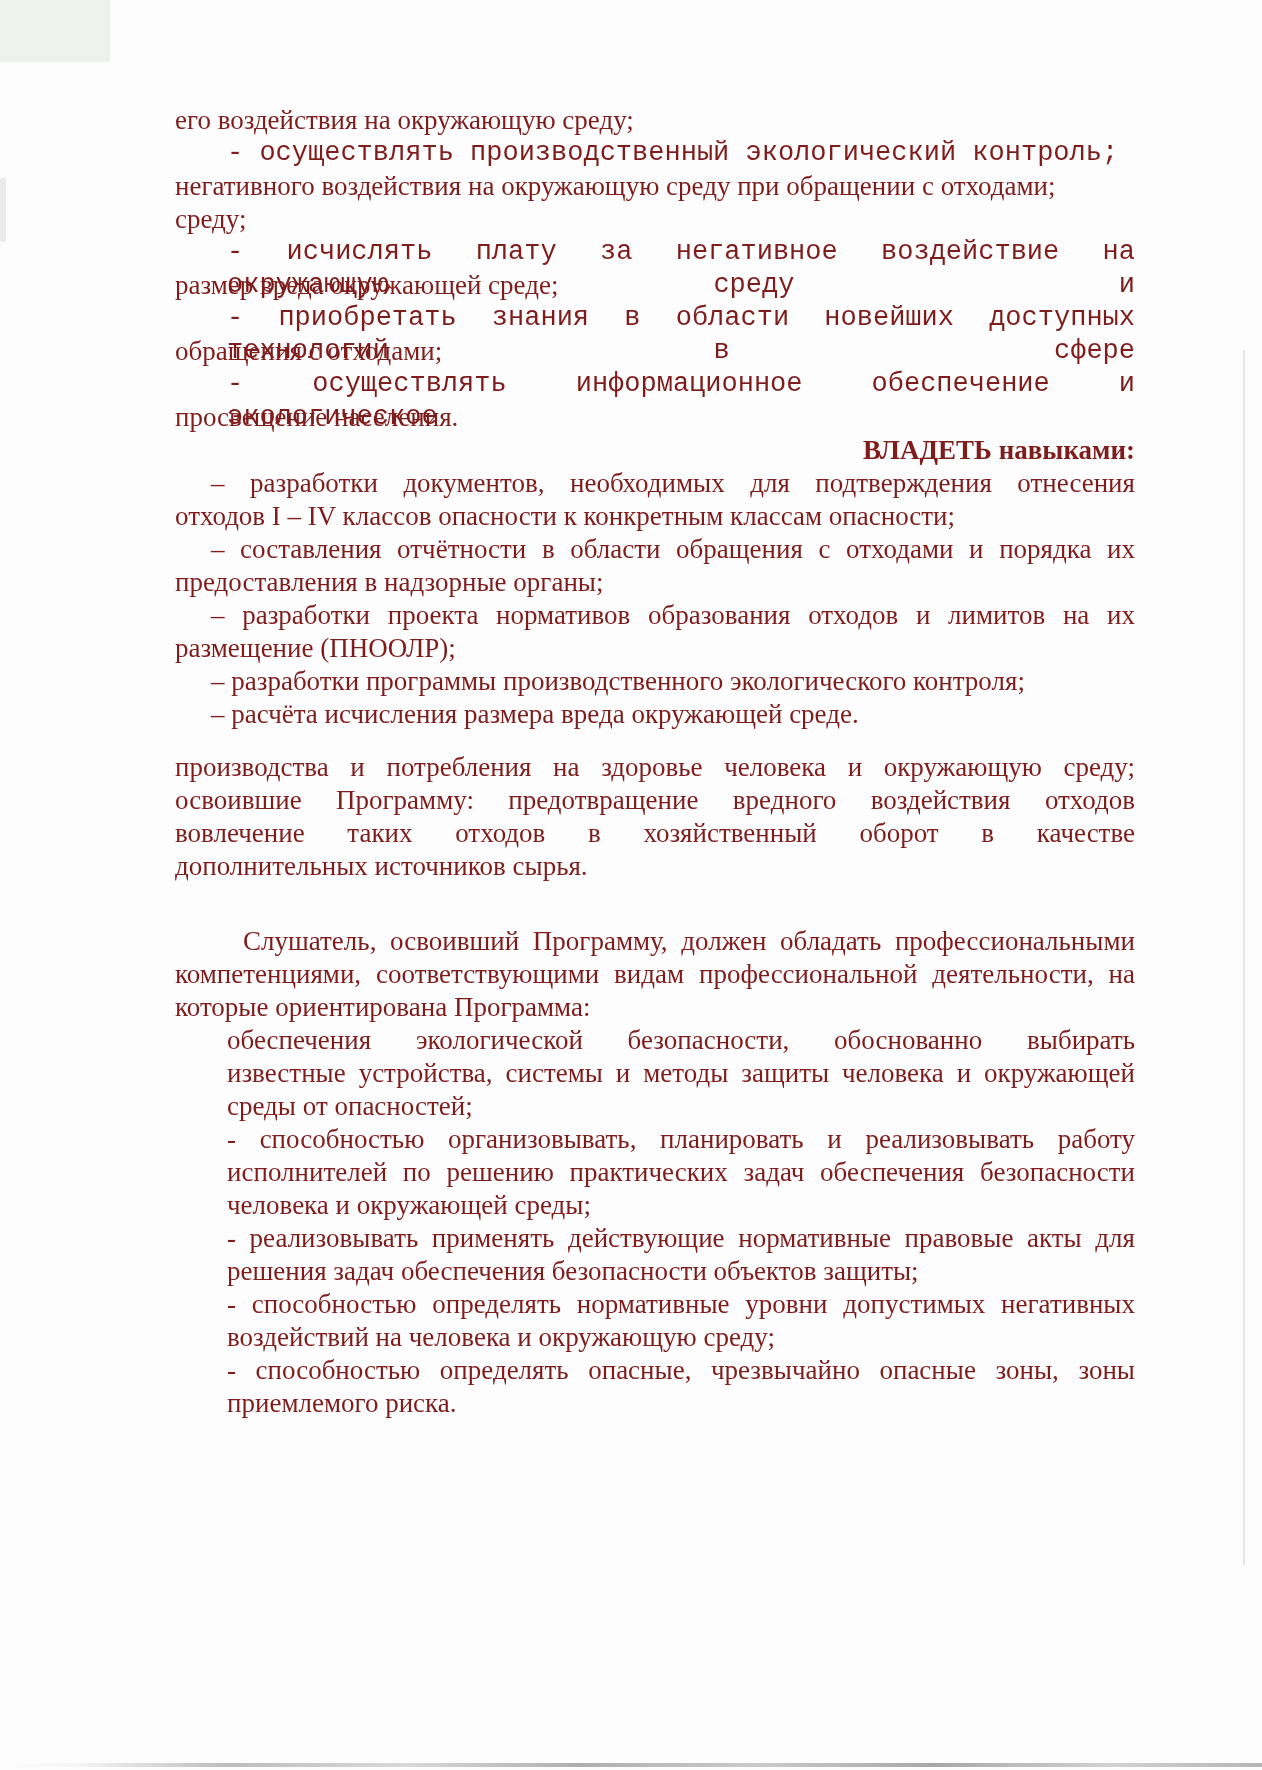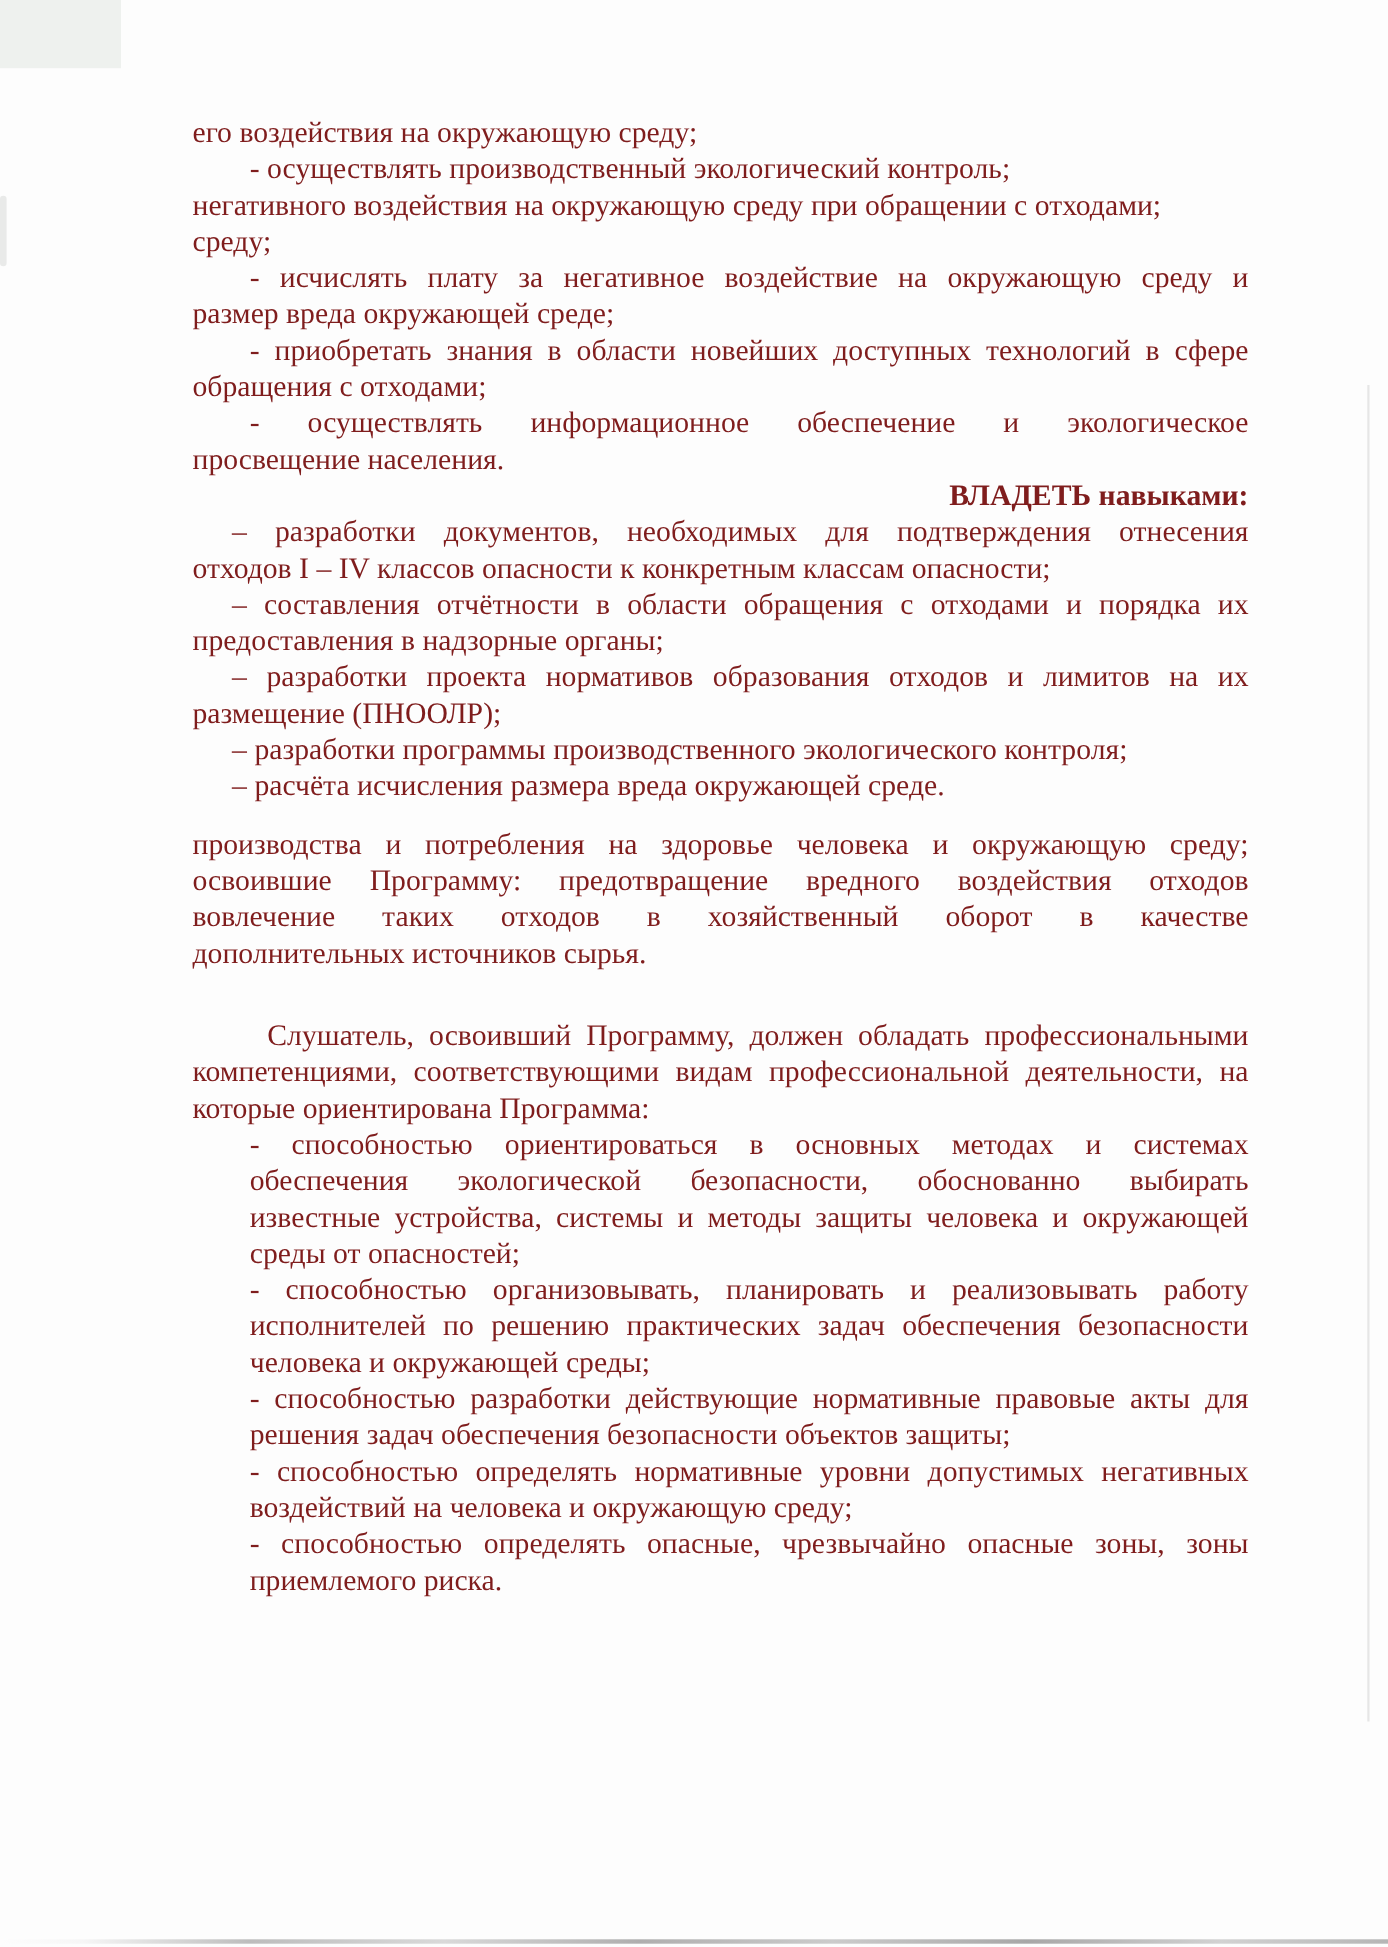--- a/index.html
+++ b/index.html
@@ -13,21 +13,21 @@
   }
   .textblock {
     position:absolute;
     left:175px; top:104px;
     width:960px;
     font-size:27px;
     line-height:33px;
   }
   .line { height:33px; white-space:normal; }
   .j { text-align:justify; text-align-last:justify; }
-  .i-para  { padding-left:52px; }
+  .i-para  { padding-left:52px;font-family:Liberation Mono, monospace; }
   .i-dash  { padding-left:36px; }
   .i-label { padding-left:68px;text-align:right; }
   .i-block { padding-left:52px; }
   .b { font-weight:bold; }
   .gap { width:100%; }
 
   
   .corner-mark {
     position:absolute; left:0; top:0;
     width:110px; height:62px;
@@ -88,27 +88,26 @@
       <div class="line i-dash">– расчёта исчисления размера вреда окружающей среде.</div>
       <div class="gap" style="height: 20px;"></div>
       <div class="line j">производства и потребления на здоровье человека и окружающую среду;</div>
       <div class="line j">освоившие Программу: предотвращение вредного воздействия отходов</div>
       <div class="line j">вовлечение таких отходов в хозяйственный оборот в качестве</div>
       <div class="line">дополнительных источников сырья.</div>
       <div class="gap" style="height: 42px;"></div>
       <div class="line j i-label">Слушатель, освоивший Программу, должен обладать профессиональными</div>
       <div class="line j">компетенциями, соответствующими видам профессиональной деятельности, на</div>
       <div class="line">которые ориентирована Программа:</div>
-      <div class="line j i-block">- способностью ориентироваться в основных методах и системах</div>
       <div class="line j i-block">обеспечения экологической безопасности, обоснованно выбирать</div>
       <div class="line j i-block">известные устройства, системы и методы защиты человека и окружающей</div>
       <div class="line i-block">среды от опасностей;</div>
       <div class="line j i-block">- способностью организовывать, планировать и реализовывать работу</div>
       <div class="line j i-block">исполнителей по решению практических задач обеспечения безопасности</div>
       <div class="line i-block">человека и окружающей среды;</div>
-      <div class="line j i-block">- способностью разработки действующие нормативные правовые акты для</div>
+      <div class="line j i-block">- реализовывать применять действующие нормативные правовые акты для</div>
       <div class="line i-block">решения задач обеспечения безопасности объектов защиты;</div>
       <div class="line j i-block">- способностью определять нормативные уровни допустимых негативных</div>
       <div class="line i-block">воздействий на человека и окружающую среду;</div>
       <div class="line j i-block">- способностью определять опасные, чрезвычайно опасные зоны, зоны</div>
       <div class="line i-block">приемлемого риска.</div>
     </div>
 </div>
 
 </body></html>

